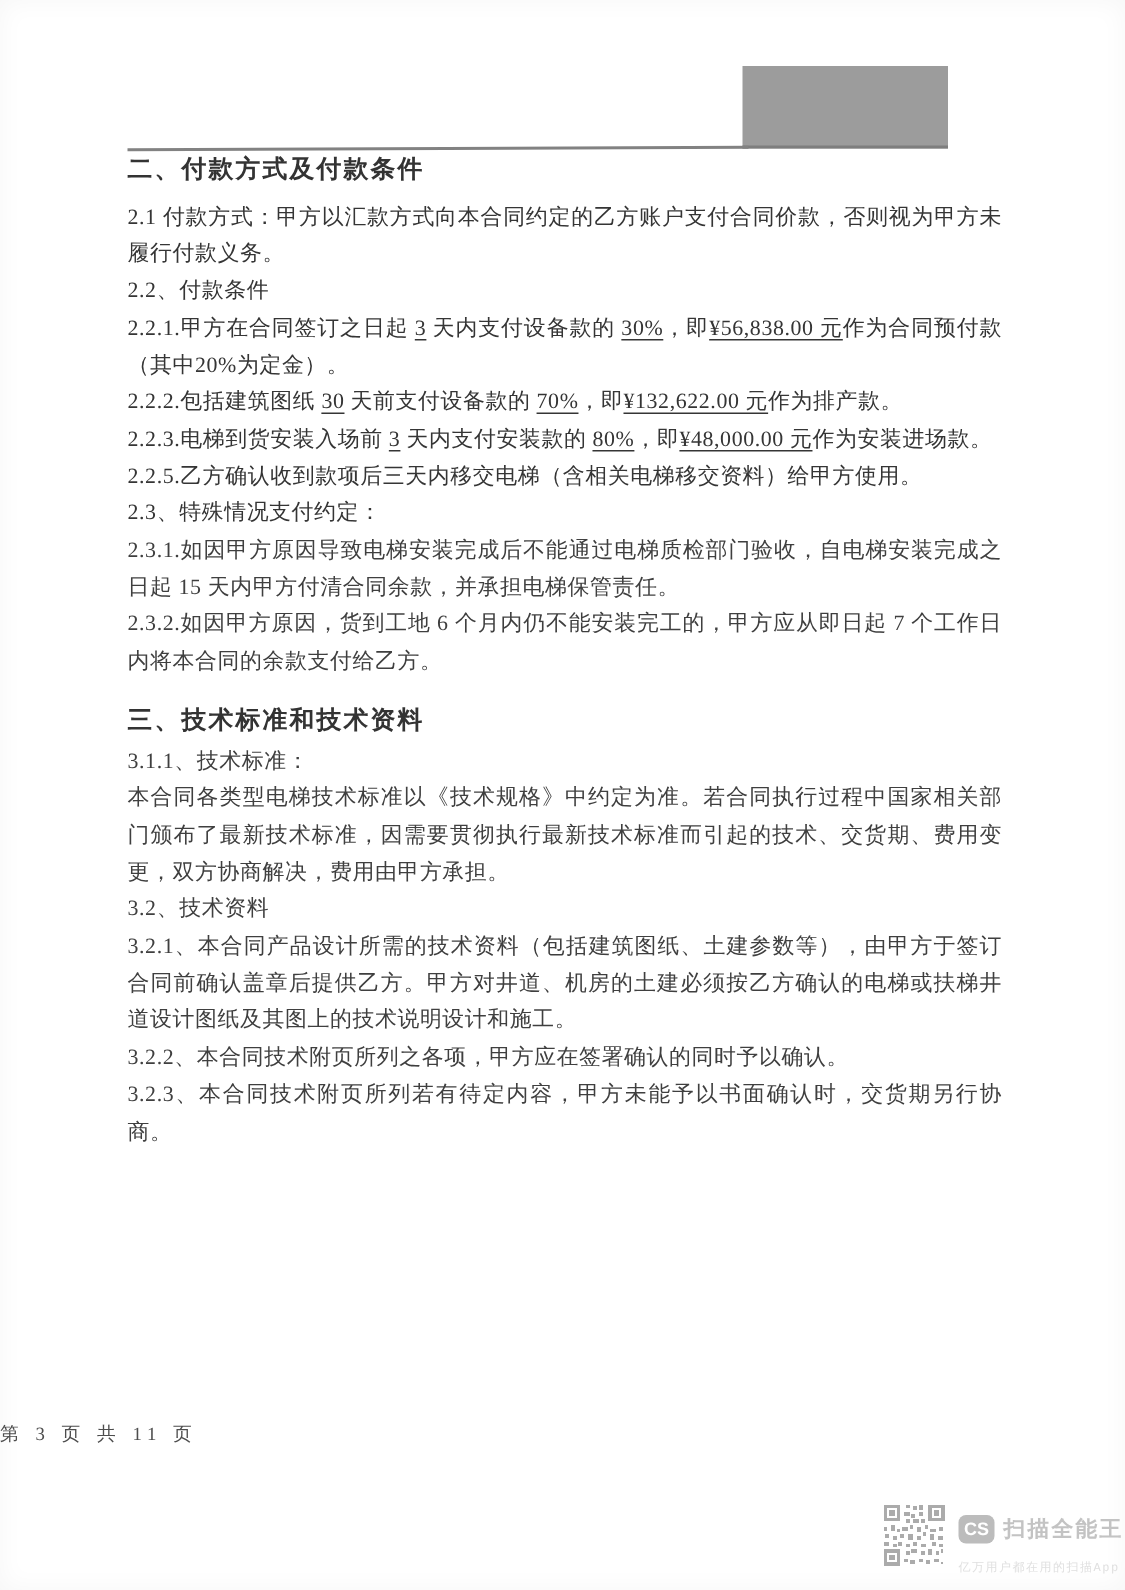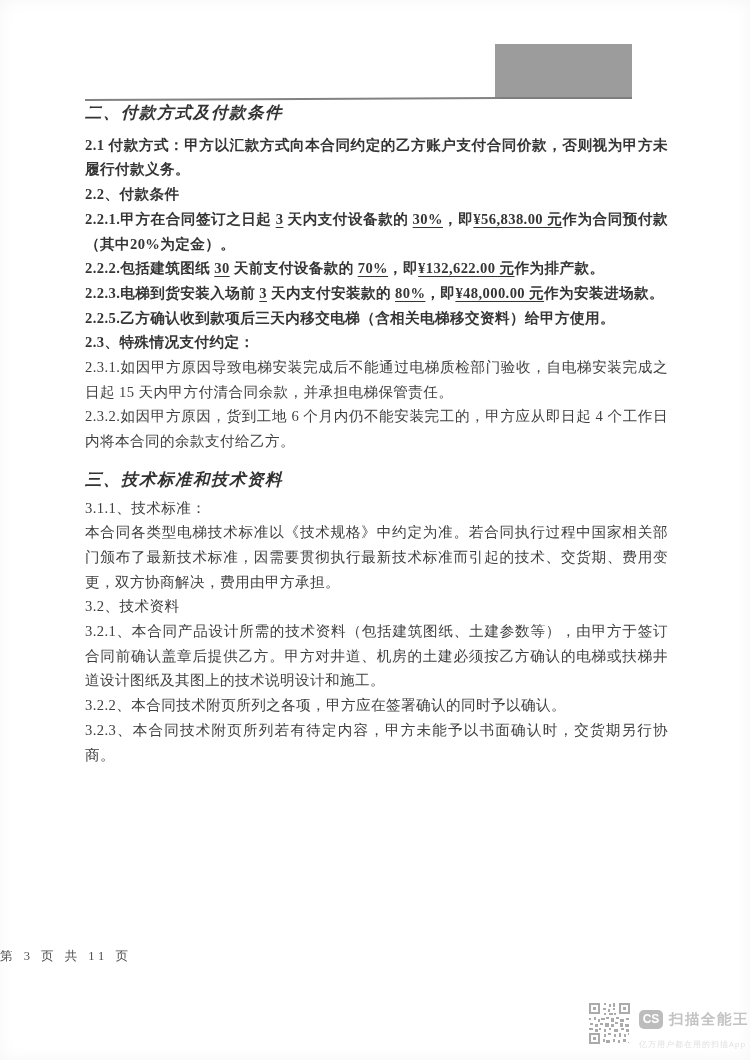--- a/index.html
+++ b/index.html
@@ -35,24 +35,23 @@
     position: absolute;
     left: 85px; top: 101px;
     width: 583px;
     color: #3f3f3f;
     font-size: 14.6px;
     line-height: 24.7px;
     text-align: justify;
     letter-spacing: 0.4px;
   }
   .para { margin: 0; }
-  .para.bold { font-weight: bold; color: #353535; }
+  .para.bold { font-weight: normal; color: #353535; }
   .para.sec-heading {
     font-weight: bold;
-    font-style: italic;
     font-size: 16.5px;
     color: #333333;
     letter-spacing: 1.5px;
     text-align: left;
   }
   .para.sec-heading.first { margin-bottom: 7px; }
   .para.sec-heading.gap-before { margin-top: 14px; margin-bottom: 3px; }
   .u { text-decoration: underline; text-underline-offset: 3px; text-decoration-thickness: 1.3px; }
   
   .footer {
@@ -112,21 +111,21 @@
 <div class="content">
     <div class="para sec-heading first"><span>二、付款方式及付款条件</span></div>
     <div class="para bold"><span>2.1 付款方式：甲方以汇款方式向本合同约定的乙方账户支付合同价款，否则视为甲方未履行付款义务。</span></div>
     <div class="para bold"><span>2.2、付款条件</span></div>
     <div class="para bold"><span>2.2.1.甲方在合同签订之日起 </span><span class="u">3</span><span> 天内支付设备款的 </span><span class="u">30%</span><span>，即</span><span class="u">¥56,838.00 元</span><span>作为合同预付款（其中20%为定金）。</span></div>
     <div class="para bold"><span>2.2.2.包括建筑图纸 </span><span class="u">30</span><span> 天前支付设备款的 </span><span class="u">70%</span><span>，即</span><span class="u">¥132,622.00 元</span><span>作为排产款。</span></div>
     <div class="para bold"><span>2.2.3.电梯到货安装入场前 </span><span class="u">3</span><span> 天内支付安装款的 </span><span class="u">80%</span><span>，即</span><span class="u">¥48,000.00 元</span><span>作为安装进场款。</span></div>
     <div class="para bold"><span>2.2.5.乙方确认收到款项后三天内移交电梯（含相关电梯移交资料）给甲方使用。</span></div>
     <div class="para bold"><span>2.3、特殊情况支付约定：</span></div>
     <div class="para"><span>2.3.1.如因甲方原因导致电梯安装完成后不能通过电梯质检部门验收，自电梯安装完成之日起 15 天内甲方付清合同余款，并承担电梯保管责任。</span></div>
-    <div class="para"><span>2.3.2.如因甲方原因，货到工地 6 个月内仍不能安装完工的，甲方应从即日起 4 个工作日内将本合同的余款支付给乙方。</span></div>
+    <div class="para"><span>2.3.2.如因甲方原因，货到工地 6 个月内仍不能安装完工的，甲方应从即日起 7 个工作日内将本合同的余款支付给乙方。</span></div>
     <div class="para sec-heading gap-before"><span>三、技术标准和技术资料</span></div>
     <div class="para"><span>3.1.1、技术标准：</span></div>
     <div class="para"><span>本合同各类型电梯技术标准以《技术规格》中约定为准。若合同执行过程中国家相关部门颁布了最新技术标准，因需要贯彻执行最新技术标准而引起的技术、交货期、费用变更，双方协商解决，费用由甲方承担。</span></div>
     <div class="para"><span>3.2、技术资料</span></div>
     <div class="para"><span>3.2.1、本合同产品设计所需的技术资料（包括建筑图纸、土建参数等），由甲方于签订合同前确认盖章后提供乙方。甲方对井道、机房的土建必须按乙方确认的电梯或扶梯井道设计图纸及其图上的技术说明设计和施工。</span></div>
     <div class="para"><span>3.2.2、本合同技术附页所列之各项，甲方应在签署确认的同时予以确认。</span></div>
     <div class="para"><span>3.2.3、本合同技术附页所列若有待定内容，甲方未能予以书面确认时，交货期另行协商。</span></div>
   </div>
 
 <div class="footer">

